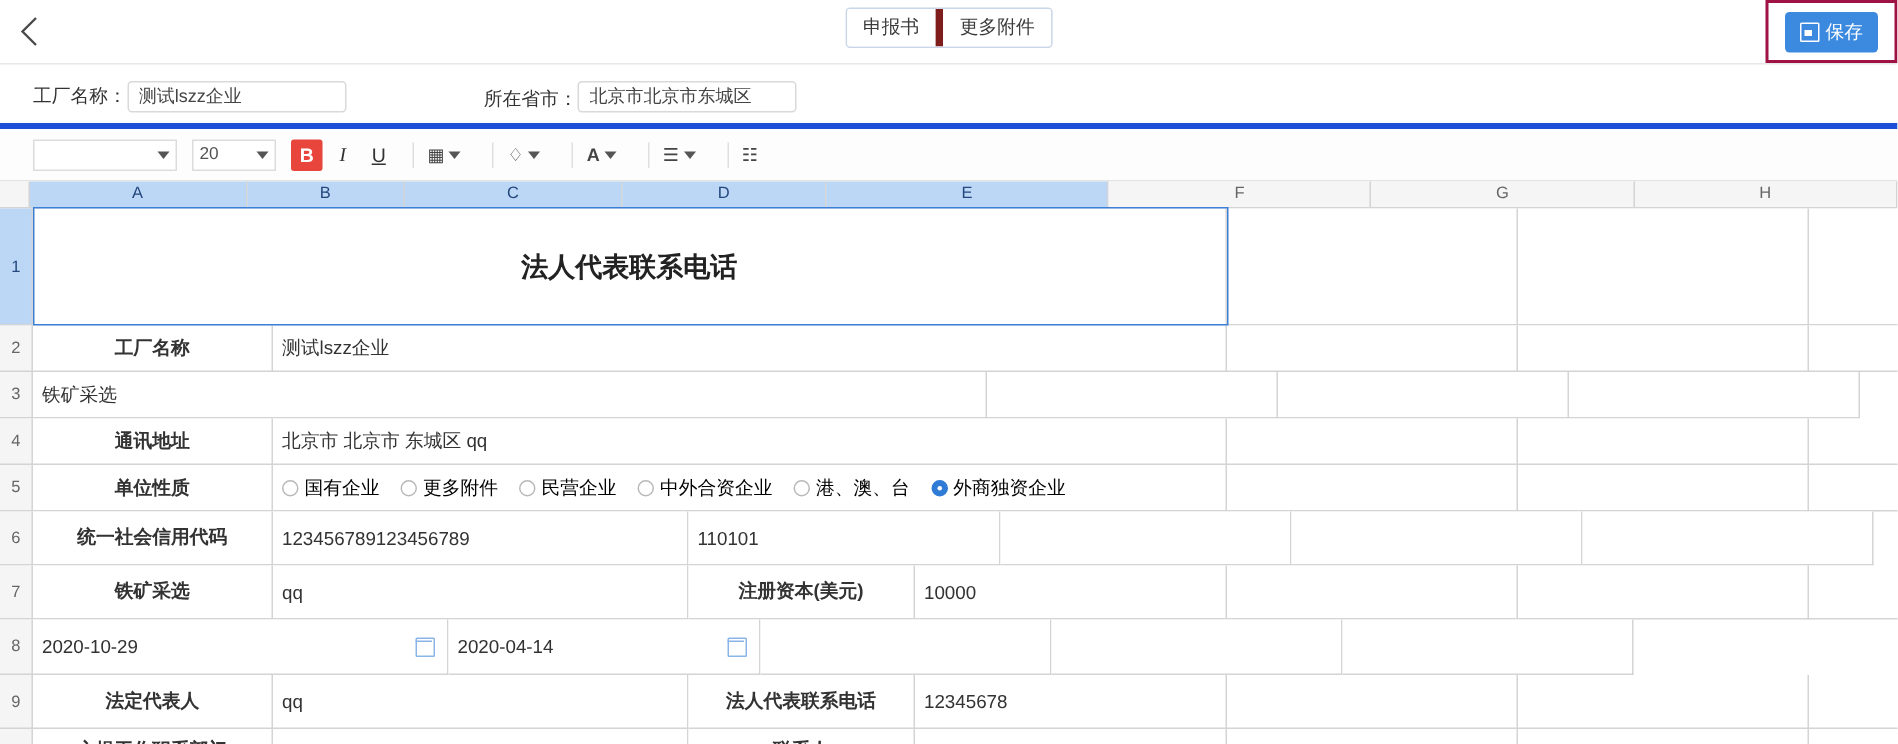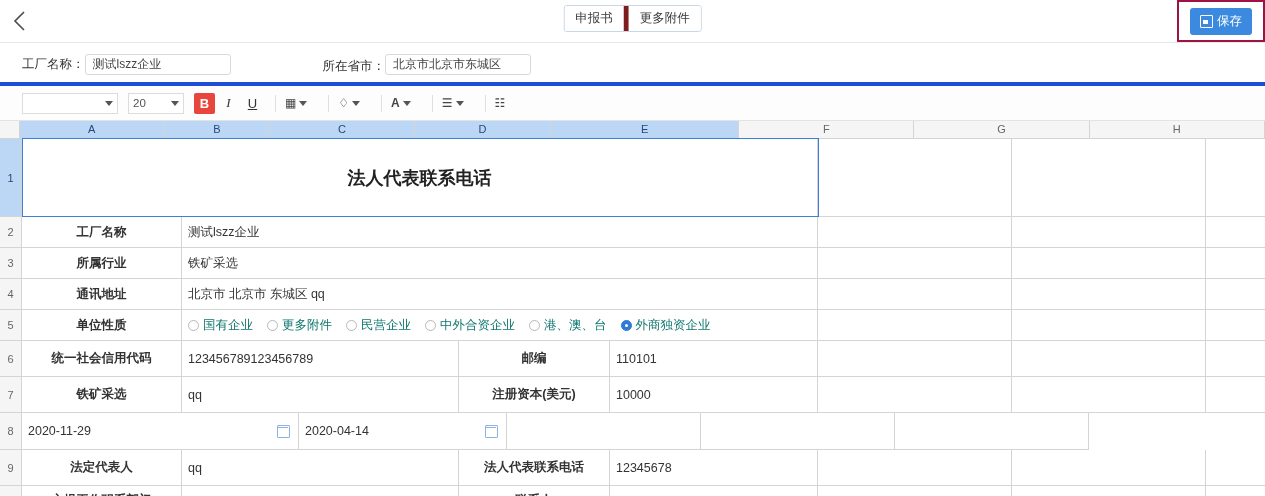--- a/index.html
+++ b/index.html
@@ -289,21 +289,21 @@
     display: flex;
     align-items: center;
     gap: 14px;
     padding-left: 6px;
   }
   .radio {
     display: flex;
     align-items: center;
     gap: 4px;
     font-size: 12.5px;
-    color: #0f766e;
+    color: #000000;
     cursor: pointer;
   }
   .radio .dot {
     width: 11px;
     height: 11px;
     border: 1px solid #b8b8b8;
     border-radius: 50%;
     background: #fff;
     box-sizing: border-box;
     flex: none;
@@ -449,21 +449,20 @@
       <div class="cell" style="width:636px;height:31px">测试lszz企业</div>
       <div class="cell blank" style="width:194px;height:31px"></div>
       <div class="cell blank" style="width:194px;height:31px"></div>
       <div class="cell blank" style="width:194px;height:31px"></div>
     </div>
   </div>
 
   <div class="rowwrap">
     <div class="rh" style="height:31px">3</div>
     <div class="cells">
-      <div class="cell label" style="width:160px;height:31px">所属行业</div>
       <div class="cell" style="width:636px;height:31px">铁矿采选</div>
       <div class="cell blank" style="width:194px;height:31px"></div>
       <div class="cell blank" style="width:194px;height:31px"></div>
       <div class="cell blank" style="width:194px;height:31px"></div>
     </div>
   </div>
 
   <div class="rowwrap">
     <div class="rh" style="height:31px">4</div>
     <div class="cells">
@@ -511,21 +510,20 @@
       <div class="cell blank" style="width:194px;height:31px"></div>
       <div class="cell blank" style="width:194px;height:31px"></div>
     </div>
   </div>
 
   <div class="rowwrap">
     <div class="rh" style="height:36px">6</div>
     <div class="cells">
       <div class="cell label" style="width:160px;height:36px">统一社会信用代码</div>
       <div class="cell" style="width:277px;height:36px">123456789123456789</div>
-      <div class="cell label" style="width:151px;height:36px">邮编</div>
       <div class="cell" style="width:208px;height:36px">110101</div>
       <div class="cell blank" style="width:194px;height:36px"></div>
       <div class="cell blank" style="width:194px;height:36px"></div>
       <div class="cell blank" style="width:194px;height:36px"></div>
     </div>
   </div>
 
   <div class="rowwrap">
     <div class="rh" style="height:36px">7</div>
     <div class="cells">
@@ -537,21 +535,21 @@
       <div class="cell blank" style="width:194px;height:36px"></div>
       <div class="cell blank" style="width:194px;height:36px"></div>
     </div>
   </div>
 
   <div class="rowwrap">
     <div class="rh" style="height:37px">8</div>
     <div class="cells">
       <div class="cell" style="width:277px;height:37px;padding:0">
         <div class="date-cell">
-          <span>2020-11-29</span>
+          <span>2020-10-29</span>
           <span class="cal-icon"></span>
         </div>
       </div>
       <div class="cell" style="width:208px;height:37px;padding:0">
         <div class="date-cell">
           <span>2020-04-14</span>
           <span class="cal-icon"></span>
         </div>
       </div>
       <div class="cell blank" style="width:194px;height:37px"></div>

